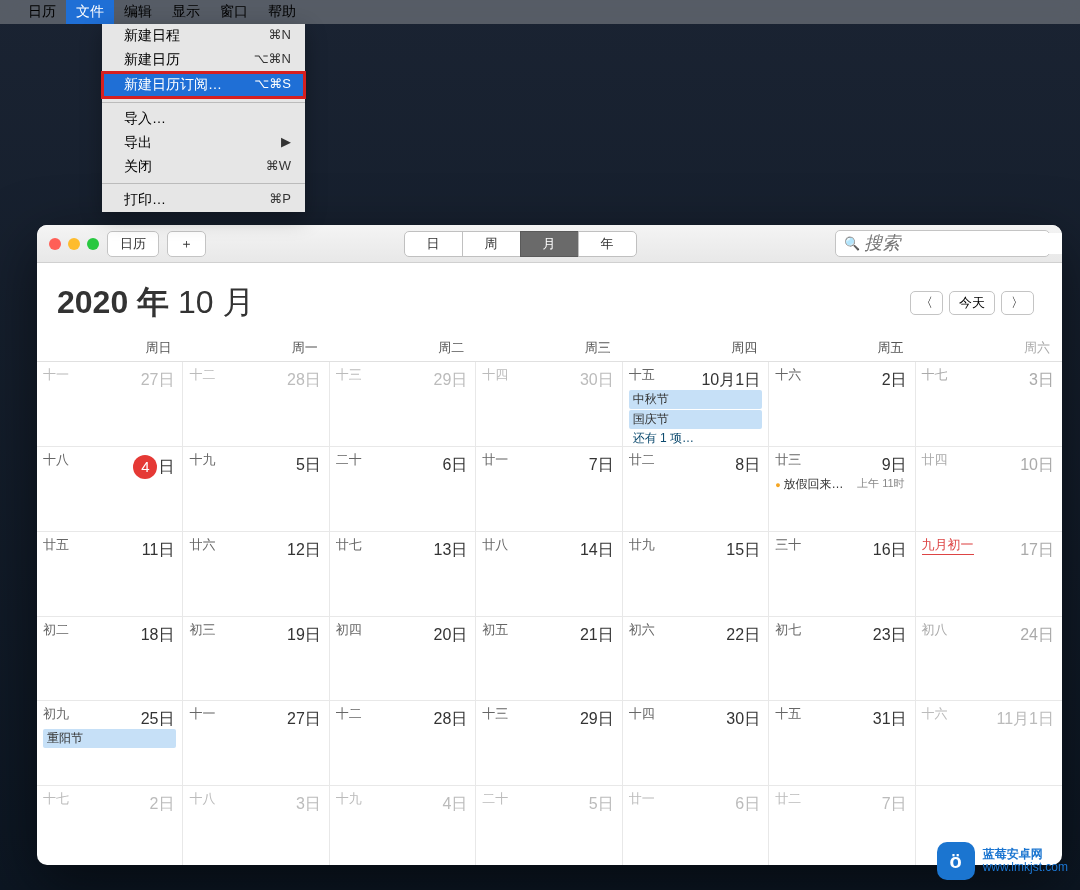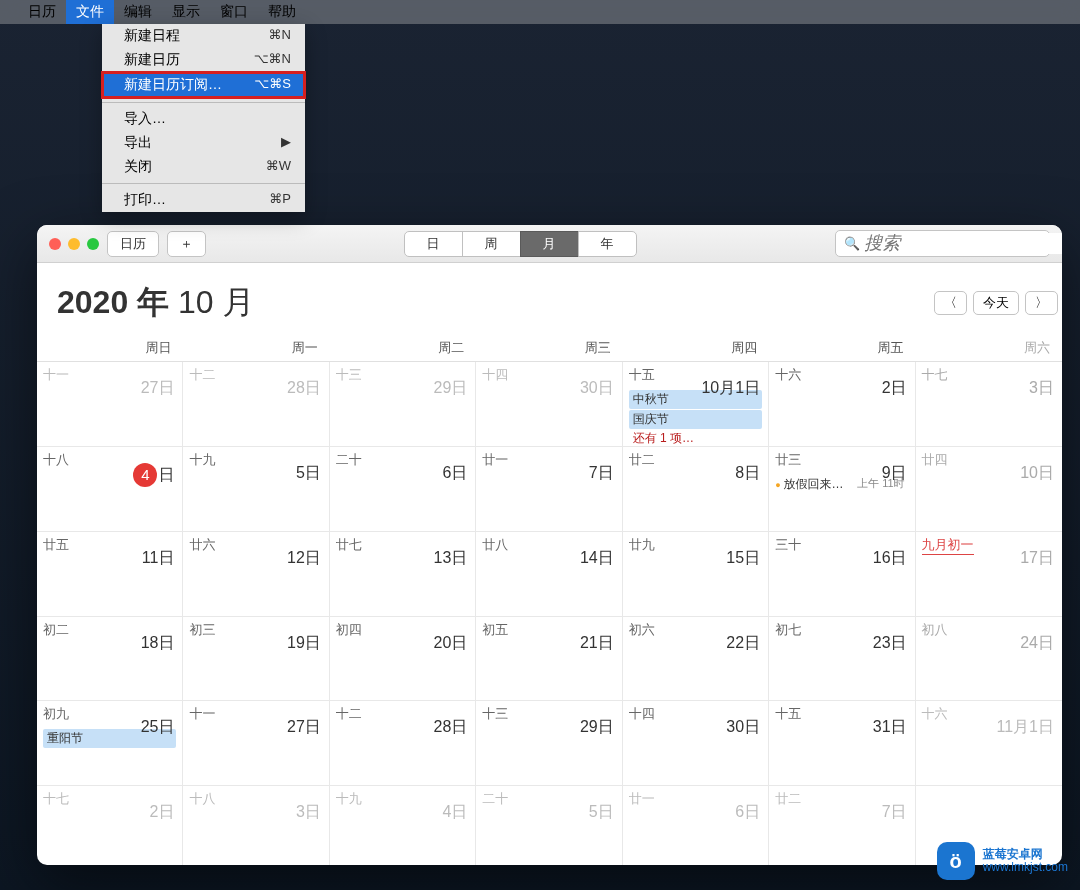--- a/index.html
+++ b/index.html
@@ -63,21 +63,21 @@
 .seg .s:last-child { border-radius: 0 5px 5px 0; }
 .seg .s.active { background: #6a6a6a; color: #fff; border-color: #5a5a5a; }
 .search {
   width: 215px; display: flex; align-items: center;
   background: #fff; border: 1px solid #c4c4c4; border-radius: 5px;
   padding: 2px 8px; color: #888; gap: 4px;
 }
 .search input { border: none; outline: none; font-size: 18px; flex: 1; font-style: italic; }
 .header {
   display: flex; align-items: center; justify-content: space-between;
-  padding: 18px 4px 10px 20px;
+  padding: 18px 28px 10px 20px;
 }
 .header h1 { font-size: 32px; font-weight: 400; }
 .header h1 b { font-weight: 700; }
 .nav { display: flex; gap: 6px; }
 .nav .nbtn { border: 1px solid #c4c4c4; background: #fff; border-radius: 5px;
   padding: 2px 9px; font-size: 13px; }
 
 .dayhdr { display: grid; grid-template-columns: repeat(7,1fr);
   padding: 0 0; }
 .dayhdr div { text-align: right; padding: 4px 12px 4px 0; font-size: 13px; color: #555; }
@@ -85,32 +85,32 @@
 
 .grid { display: grid; grid-template-columns: repeat(7,1fr);
   grid-template-rows: repeat(6, 1fr); height: 510px;
   border-top: 1px solid #e0e0e0; }
 .cell { border-right: 1px solid #e8e8e8; border-bottom: 1px solid #e8e8e8;
   padding: 4px 6px; position: relative; font-size: 13px; overflow: hidden; }
 .cell:nth-child(7n) { border-right: none; color: #aaa; }
 .cell:nth-child(7n) .lunar, .cell:nth-child(7n) .date { color: #aaa; }
 .cell:nth-child(7n) .lunar.red { color: #d44; border-bottom: 1px solid #d44;}
 .cell .lunar { position: absolute; top: 4px; left: 6px; color: #666; font-size: 13px;}
-.cell .date { position: absolute; top: 16px; right: 8px; font-size: 16px; color: #333;}
+.cell .date { position: absolute; top: 8px; right: 8px; font-size: 16px; color: #333;}
 .cell.dim .lunar, .cell.dim .date { color: #bbb; }
 .cell .today { display: inline-block; background: #e53935; color: #fff;
   width: 24px; height: 24px; border-radius: 50%; text-align: center;
   line-height: 24px; font-size: 15px; margin-right: 1px;}
 .events { margin-top: 24px; }
 .event { background: #c6e0f7; font-size: 12px; padding: 1px 4px;
   margin: 1px 0; border-radius: 2px; color: #333; }
 .event.dot { background: none; padding-left: 0; }
 .event.dot::before { content: "●"; color: #f5a623; font-size: 9px; margin-right: 3px;}
 .event .time { float: right; color: #888; font-size: 11px; }
-.more { font-size: 12px; color: #b91c1c; padding-left: 4px;}
+.more { font-size: 12px; color: #0c4a6e; padding-left: 4px;}
 
 .watermark {
   position: absolute; right: 12px; bottom: 10px;
   display: flex; align-items: center; gap: 8px; color: #1b75d0;
   font-weight: bold; z-index: 80;
 }
 .watermark .logo {
   width: 38px; height: 38px; background: #1b75d0; border-radius: 10px;
   display: flex; align-items: center; justify-content: center; color: #fff;
   font-size: 20px;

